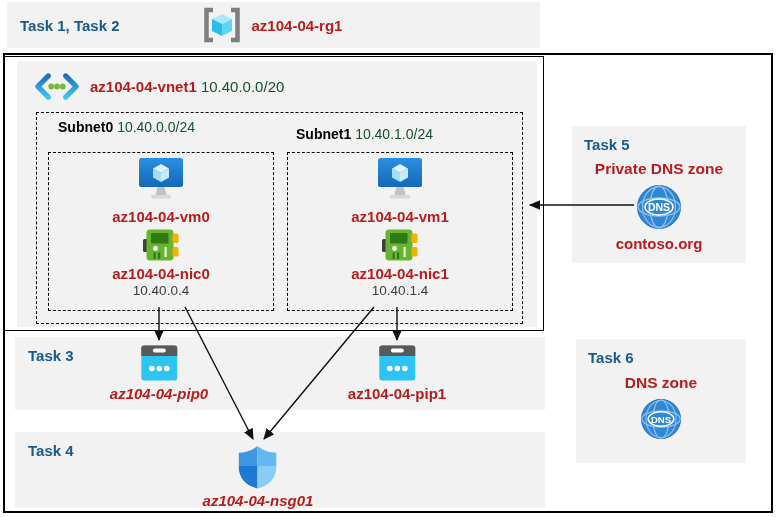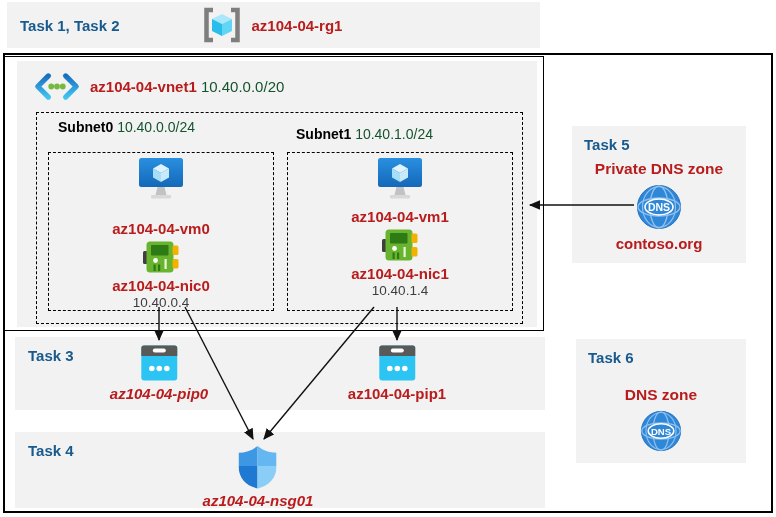--- a/index.html
+++ b/index.html
@@ -95,21 +95,21 @@
             </linearGradient>
           </defs>
         <rect x="1" y="1" width="44" height="29" rx="2.5" fill="url(#vmg)"></rect>
         <polygon points="23,7 31,11.5 23,16 15,11.5" fill="#DFF3FC"></polygon>
         <polygon points="15,11.5 23,16 23,25 15,20.5" fill="#A6DDF7"></polygon>
         <polygon points="31,11.5 31,20.5 23,25 23,16" fill="#C9EAFA"></polygon>
         <polygon points="19.5,30 26.5,30 28.5,38 17.5,38" fill="#C2C2C2"></polygon>
         <rect x="13" y="38" width="20" height="3.5" rx="1" fill="#D8D8D8"></rect>
       </svg>
     </span>
-    <span class="bold-label" style="margin-top:19px;">az104-04-vm0</span>
+    <span class="bold-label" style="margin-top:7px;">az104-04-vm0</span>
     <span style="margin-top:3px;">
       <svg width="36" height="34" viewBox="0 0 36 34">
         <rect x="0" y="11" width="5" height="13" rx="1.5" fill="#3F3F3F"></rect>
         <rect x="3.5" y="1.5" width="27" height="31" rx="3.5" fill="#69B42E"></rect>
         <rect x="8" y="5" width="17.5" height="10.5" rx="1" fill="#2E7A14"></rect>
         <rect x="29.5" y="5.5" width="6" height="9.5" rx="1.5" fill="#F2B200"></rect>
         <rect x="29.5" y="19" width="6" height="9.5" rx="1.5" fill="#F2B200"></rect>
         <circle cx="12.5" cy="20.5" r="2.4" fill="#fff"></circle>
         <rect x="10.5" y="24.5" width="2.2" height="6.5" fill="#2E7A14"></rect>
         <rect x="15" y="24.5" width="2.2" height="6.5" fill="#2E7A14"></rect>
@@ -213,21 +213,21 @@
         <ellipse cx="23" cy="23" rx="16.5" ry="20.3" fill="none" stroke="#8FC0EE" stroke-width="1.2"></ellipse>
         <ellipse cx="23" cy="23" rx="14" ry="8" fill="#2F87D7" stroke="#fff" stroke-width="1.6"></ellipse>
         <text x="23" y="27" text-anchor="middle" font-size="10.5" font-weight="bold" fill="#fff" font-family="Liberation Sans, sans-serif">DNS</text>
       </svg>
     </span>
     <span class="bold-label" style="margin-top:5px;">contoso.org</span>
   </div>
 
   <div class="abs band t6 col" style="justify-content:flex-start;">
     <span class="task-label" style="align-self:flex-start;margin:10px 0 0 12px;">Task 6</span>
-    <span class="bold-label" style="margin-top:20px;font-size:15.5px;">DNS zone</span>
+    <span class="bold-label" style="margin-top:8px;font-size:15.5px;">DNS zone</span>
     <span style="margin-top:6px;">
       <svg width="42" height="42" viewBox="0 0 46 46">
         <circle cx="23" cy="23" r="21.5" fill="#2F87D7" stroke="#2271BE" stroke-width="1"></circle>
         <ellipse cx="23" cy="23" rx="21" ry="9" fill="none" stroke="#8FC0EE" stroke-width="1.4"></ellipse>
         <ellipse cx="23" cy="23" rx="9" ry="21" fill="none" stroke="#8FC0EE" stroke-width="1.4"></ellipse>
         <ellipse cx="23" cy="23" rx="16.5" ry="20.3" fill="none" stroke="#8FC0EE" stroke-width="1.2"></ellipse>
         <ellipse cx="23" cy="23" rx="14" ry="8" fill="#2F87D7" stroke="#fff" stroke-width="1.6"></ellipse>
         <text x="23" y="27" text-anchor="middle" font-size="10.5" font-weight="bold" fill="#fff" font-family="Liberation Sans, sans-serif">DNS</text>
       </svg>
     </span>

